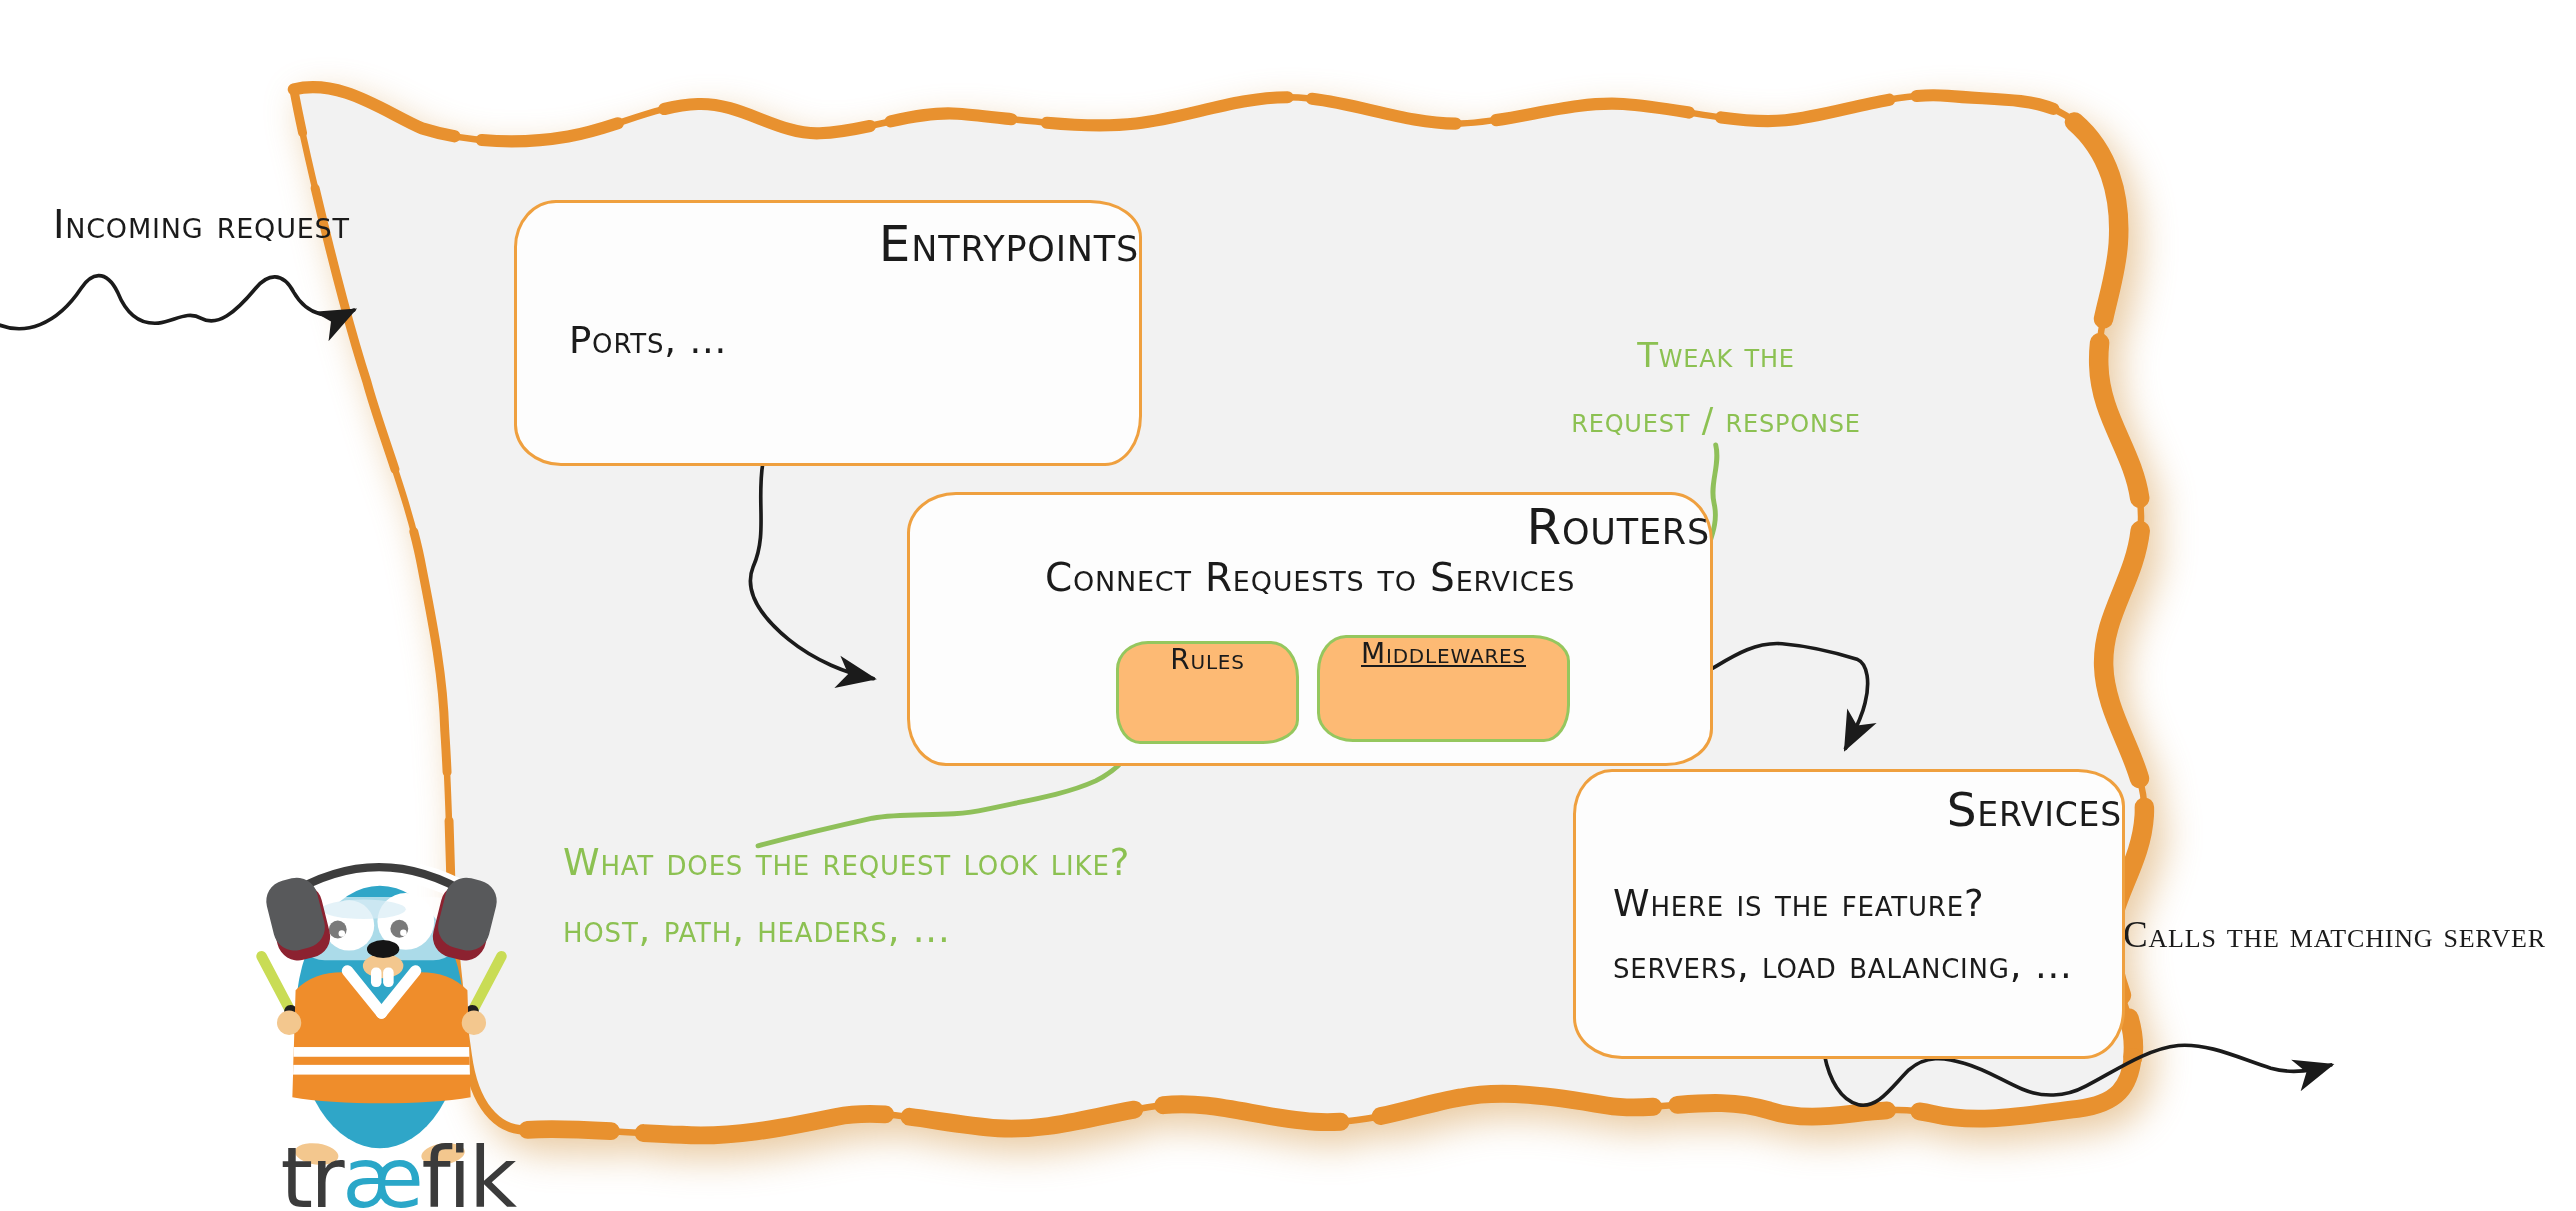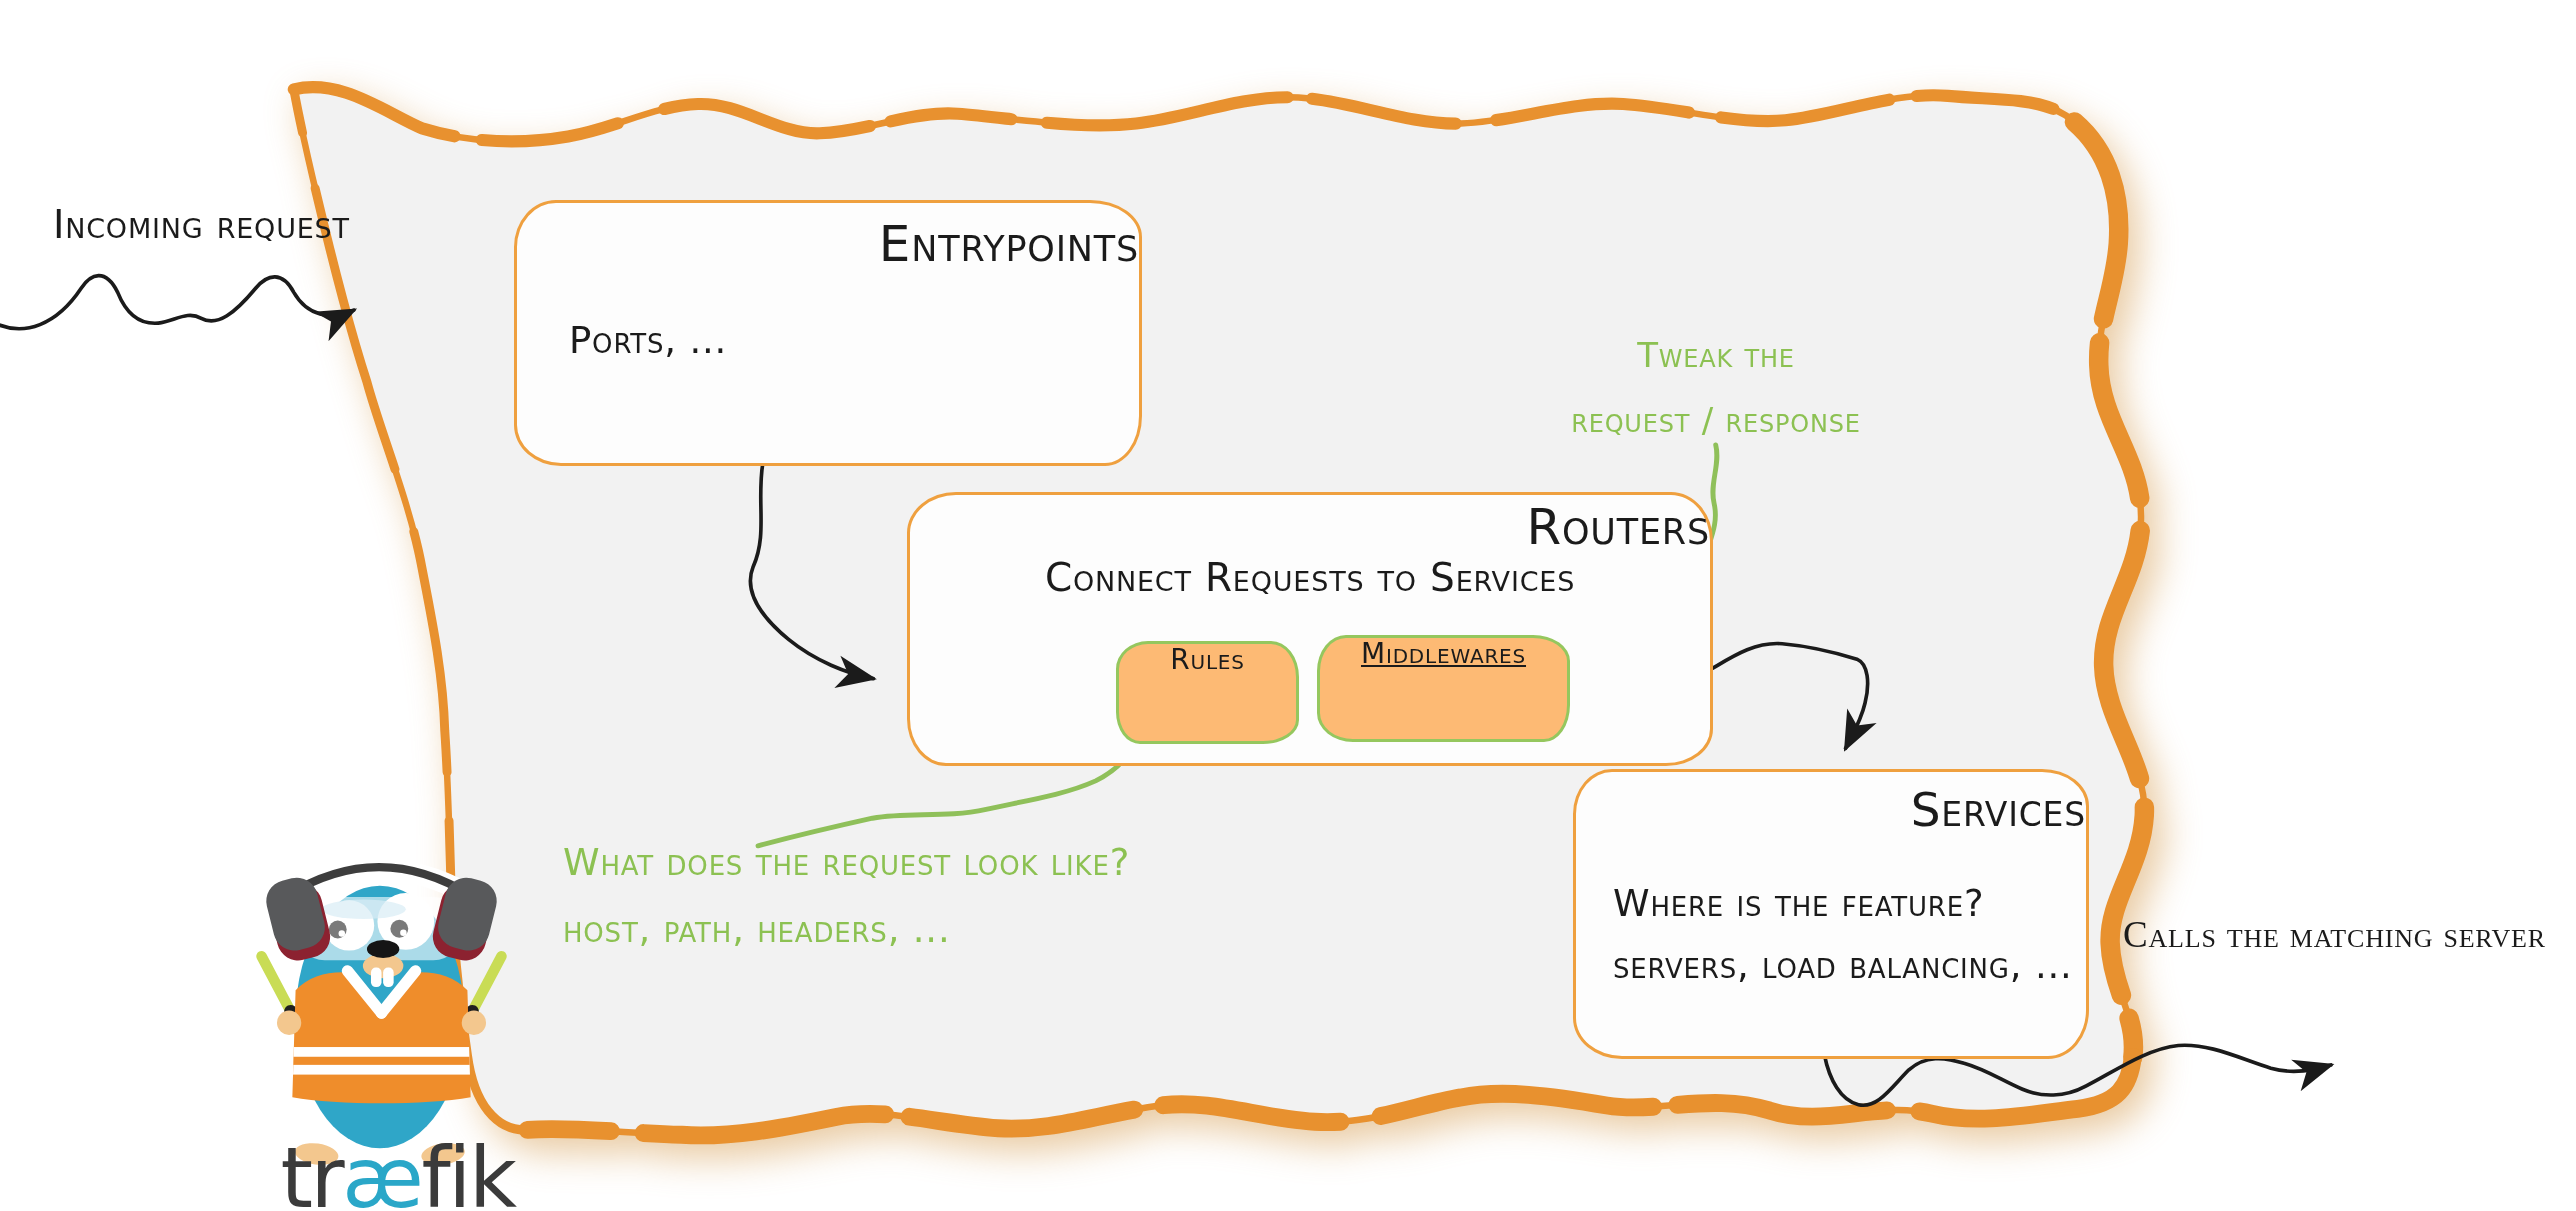--- a/index.html
+++ b/index.html
@@ -15,21 +15,21 @@
   .green-text{color:#8cc152;}
   .tweak{left:1489px;top:323px;width:454px;text-align:center;font-size:34px;line-height:65px;}
   .qgreen{left:563px;top:829px;font-size:37px;line-height:67px;}
   
   .node{position:absolute;background:#fdfdfd;border:3.2px solid #efa03f;}
   .entry{left:514px;top:200px;width:622px;height:260px;
          border-radius:42px 52px 37px 47px / 47px 37px 50px 41px;}
   .routers{left:907px;top:492px;width:800px;height:268px;
          border-radius:49px 42px 47px 39px / 41px 49px 37px 47px;}
   .services{left:1573px;top:769px;width:510px;height:284px;
-         border-radius:39px 47px 41px 49px / 45px 37px 49px 41px;}
+         border-radius:39px 47px 41px 49px / 45px 37px 49px 41px;padding-left:36px;}
   .node-title{text-align:right;margin-top:13px;font-size:50px;}
   .services .node-title{font-size:47px;margin-top:11.4px;}
   .routers .node-title{margin-top:6.5px;line-height:1.0;padding-left:27px;}
   .node-sub{text-align:center;font-size:39px;margin-top:4px;}
   .node-body{position:absolute;left:52px;top:109px;font-size:37px;line-height:57px;}
   .services .node-body{left:37px;top:101px;line-height:62px;}
   .chip{position:absolute;background:#fdba74;border:3.2px solid #95c75e;
         display:flex;align-items:flex-start;justify-content:center;font-size:28px;}
   .chip-rules{left:206px;top:146px;width:177px;height:97px;
         border-radius:32px 28px 36px 24px / 28px 36px 24px 32px;}

